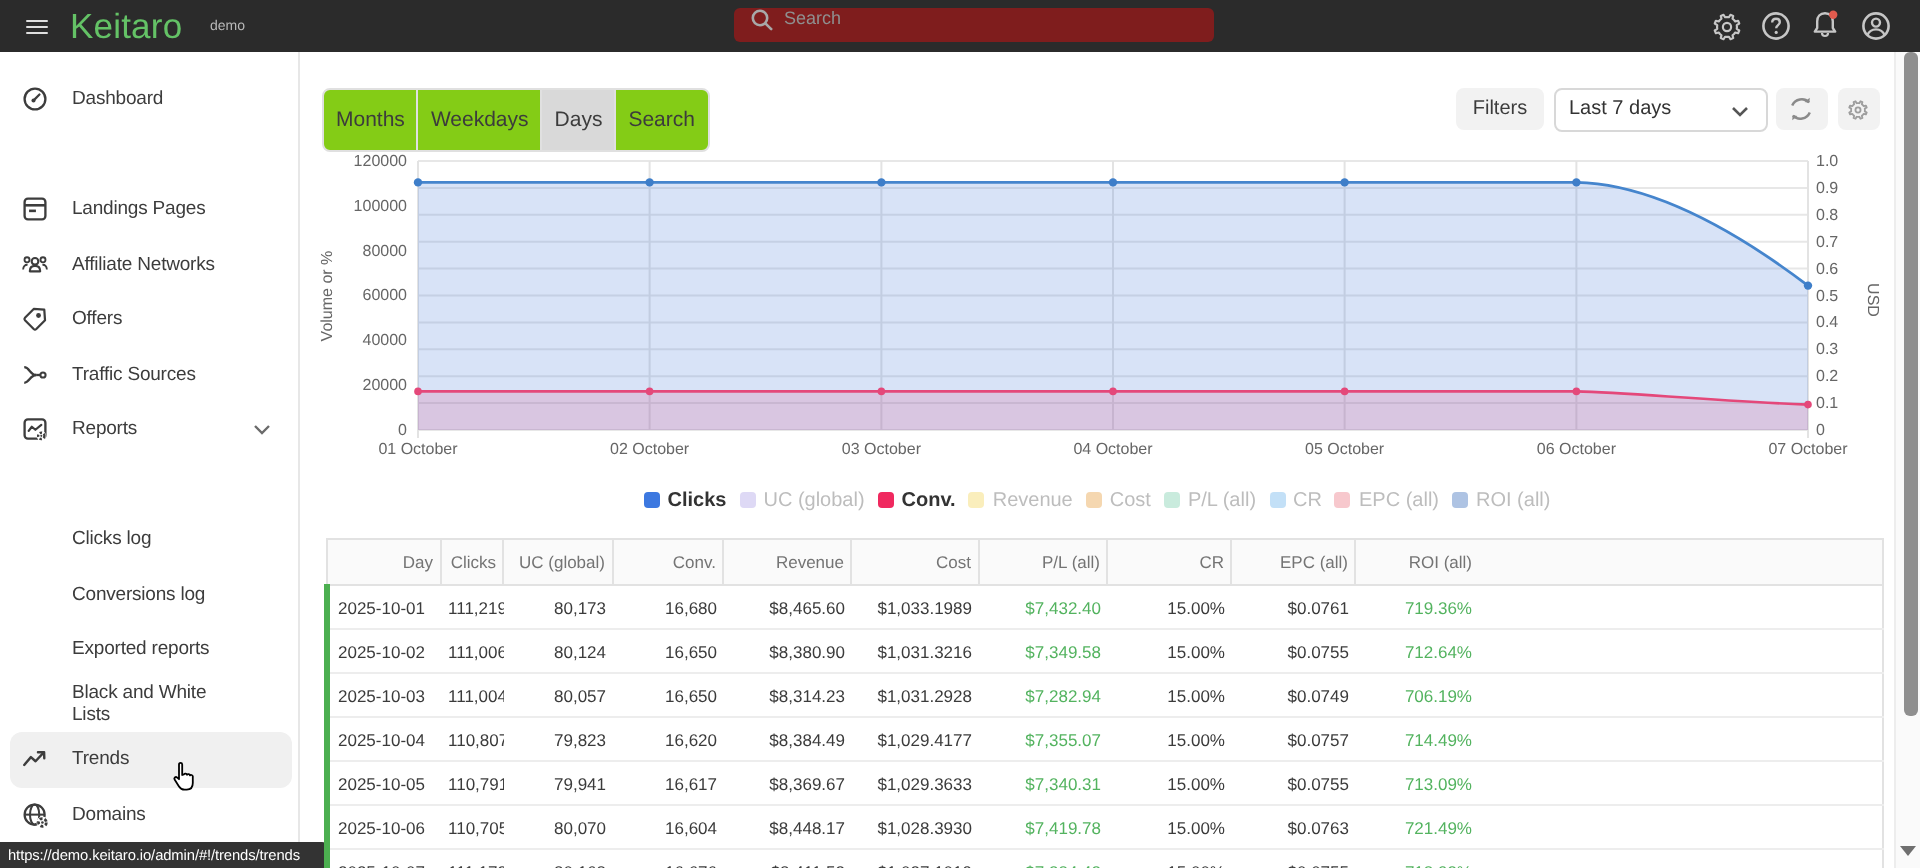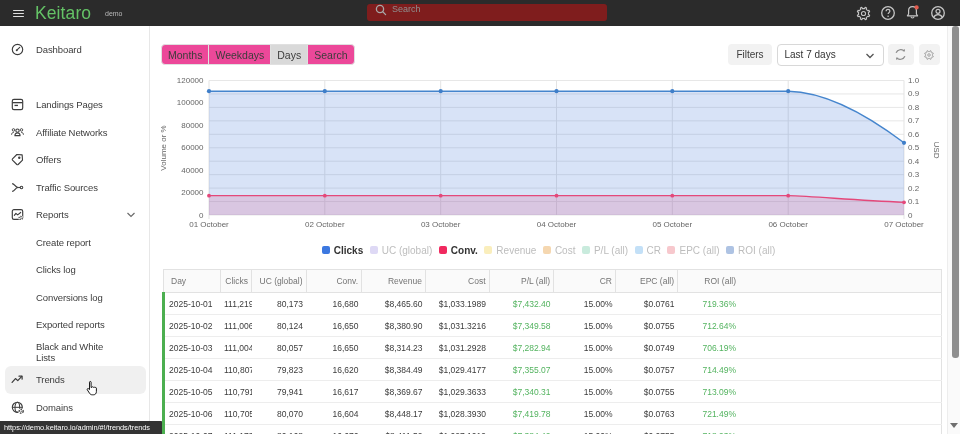--- a/index.html
+++ b/index.html
@@ -17,40 +17,40 @@
 .mi .ic{position:absolute;left:11px;width:13px;height:13px}
 .mi .tx{position:absolute;left:36px;font-size:9.5px;letter-spacing:-0.1px;color:#3c3c3c}
 #trends-hl{left:5px;top:339.5px;width:141px;height:28px;background:#f0f0f0;border-radius:6px}
 
 #status{left:0;top:421px;width:163px;height:13px;background:#333;color:#fff;font-size:7.4px;letter-spacing:-0.05px;line-height:13px;padding-left:4px;border-top-right-radius:2px;white-space:nowrap}
 
 #sbtrack{left:947px;top:26px;width:13px;height:408px;background:#fafafa;border-left:1px solid #ededed}
 #sbthumb{left:952px;top:26px;width:6.5px;height:332px;background:#8f8f8f;border-radius:3px}
 #sbarrow{left:950px;top:423px;width:0;height:0;border-left:4px solid transparent;border-right:4px solid transparent;border-top:5px solid #6f6f6f}
 
-.seg{display:flex;position:absolute;left:161px;top:44px;height:21px;background:#ec4899;border:1px solid #e0e0e0;border-radius:4px;overflow:hidden}
+.seg{display:flex;position:absolute;left:161px;top:44px;height:32px;background:#84cc16;border:1px solid #e0e0e0;border-radius:4px;overflow:hidden}
 .seg div{display:flex;align-items:center;padding:0 6px;font-size:10.5px;color:#3c3c3c;border-right:1px solid #e0e0e0}
 .seg div:last-child{border-right:none}
 .seg .on{background:#d9d9d9}
 .btn{position:absolute;height:21px;background:#f2f2f2;border-radius:4px;display:flex;align-items:center;justify-content:center;font-size:10px;color:#3c3c3c}
 #filters{left:728px;top:44px;width:44px}
 #select{left:776.5px;top:44px;width:107.5px;height:21.5px;background:#fff;border:1px solid #d8d8d8;border-radius:4px;font-size:10px;color:#333;display:flex;align-items:center;padding-left:7px}
 #selchev{position:absolute;right:8px;top:7px;width:10px;height:8px}
 #refresh{left:888px;top:44px;width:25.5px}
 #gearbtn{left:918.5px;top:44px;width:21.5px}
 
 #legend{left:150px;top:243px;width:797px;height:14px;display:flex;justify-content:center;align-items:center;gap:6.5px}
 .li{display:flex;align-items:center;gap:4px;font-size:10px}
 .li .sq{width:8px;height:8px;border-radius:2px}
 .li.on{color:#333;font-weight:700}
 .li.off{color:#bdbdbd}
 
 #tbl{left:162px;top:269px;width:780px;border-collapse:collapse;table-layout:fixed;font-size:8.5px}
 #tbl th{height:23px;background:#fafafa;color:#747474;font-weight:400;border:1px solid #e2e2e2;border-left:none;padding:0 3px;text-align:right;white-space:nowrap;overflow:hidden}
-#tbl th:first-child{text-align:left;border-left:1px solid #e2e2e2;padding-left:7px}
+#tbl th:first-child{text-align:right;border-left:1px solid #e2e2e2;padding-left:7px}
 #tbl th.filler{border-left:none}
 #tbl td{height:22px;background:#fff;color:#3b3b3b;border-bottom:1px solid #ededed;padding:0 3px;text-align:right;white-space:nowrap;overflow:hidden}
 #tbl td:first-child{text-align:left;border-left:3px solid #4caf50;padding-left:4px}
 #tbl td.cl{text-align:center;padding-left:4px;padding-right:0}
 #tbl td.gr{color:#53b35f}
 #tbl td.filler{border-right:1px solid #e2e2e2}
 </style></head><body>
 
 <div class="abs" id="topbar">
   <div class="abs" id="burger" style="left:12.5px;top:8px">
@@ -139,23 +139,20 @@
         <polyline points="3.6,8 5.3,5.8 7.2,7.4 10.4,4.8" fill="none" stroke="#3d3d3d" stroke-width="1.2" stroke-linejoin="round" stroke-linecap="round"></polyline>
         <circle cx="10.4" cy="10.7" r="2.6" fill="#fff"></circle>
         <circle cx="10.4" cy="10.7" r="1.7" fill="none" stroke="#3d3d3d" stroke-width="1.3" stroke-dasharray="1.3 1"></circle>
         <circle cx="10.4" cy="10.7" r="0.55" fill="#3d3d3d"></circle>
       </svg>
     <span class="tx">Reports</span>
     <svg class="abs" style="left:126px;top:9.5px" width="10" height="8" viewBox="0 0 10 8">
         <polyline points="1.5,2 5,5.5 8.5,2" fill="none" stroke="#6b6b6b" stroke-width="1.2"></polyline>
       </svg>
   </div>
-  <div class="mi" style="top:202.5px">
-      <span class="tx">Create report</span>
-    </div>
   <div class="mi" style="top:230px">
       <span class="tx">Clicks log</span>
     </div>
   <div class="mi" style="top:257.5px">
       <span class="tx">Conversions log</span>
     </div>
   <div class="mi" style="top:285px">
       <span class="tx">Exported reports</span>
     </div>
   <div class="mi" style="top:312.5px">

